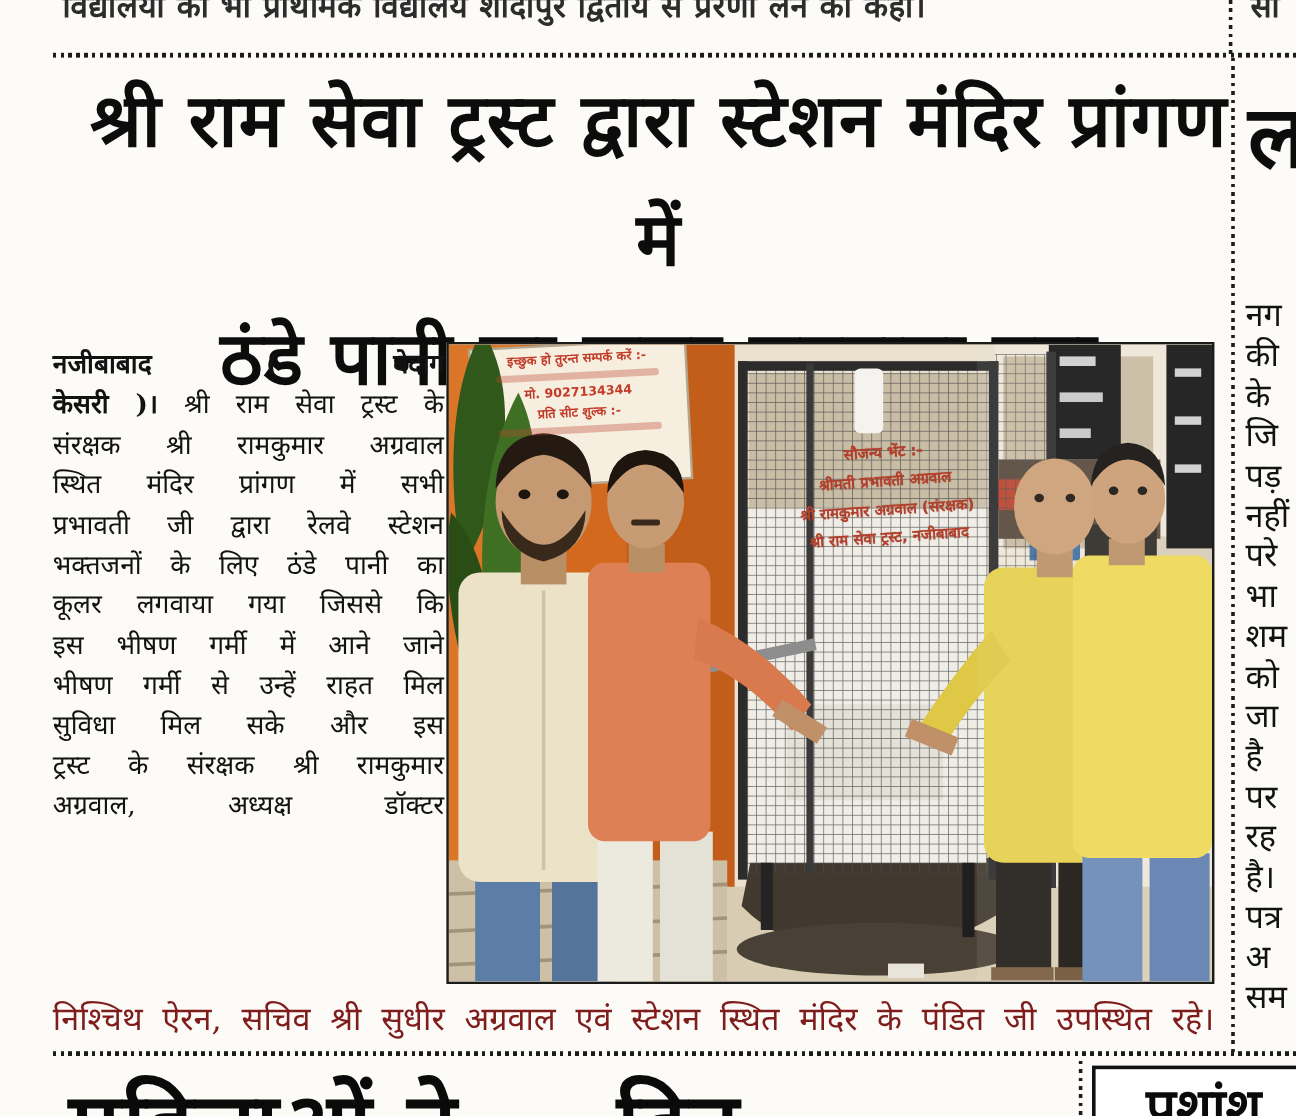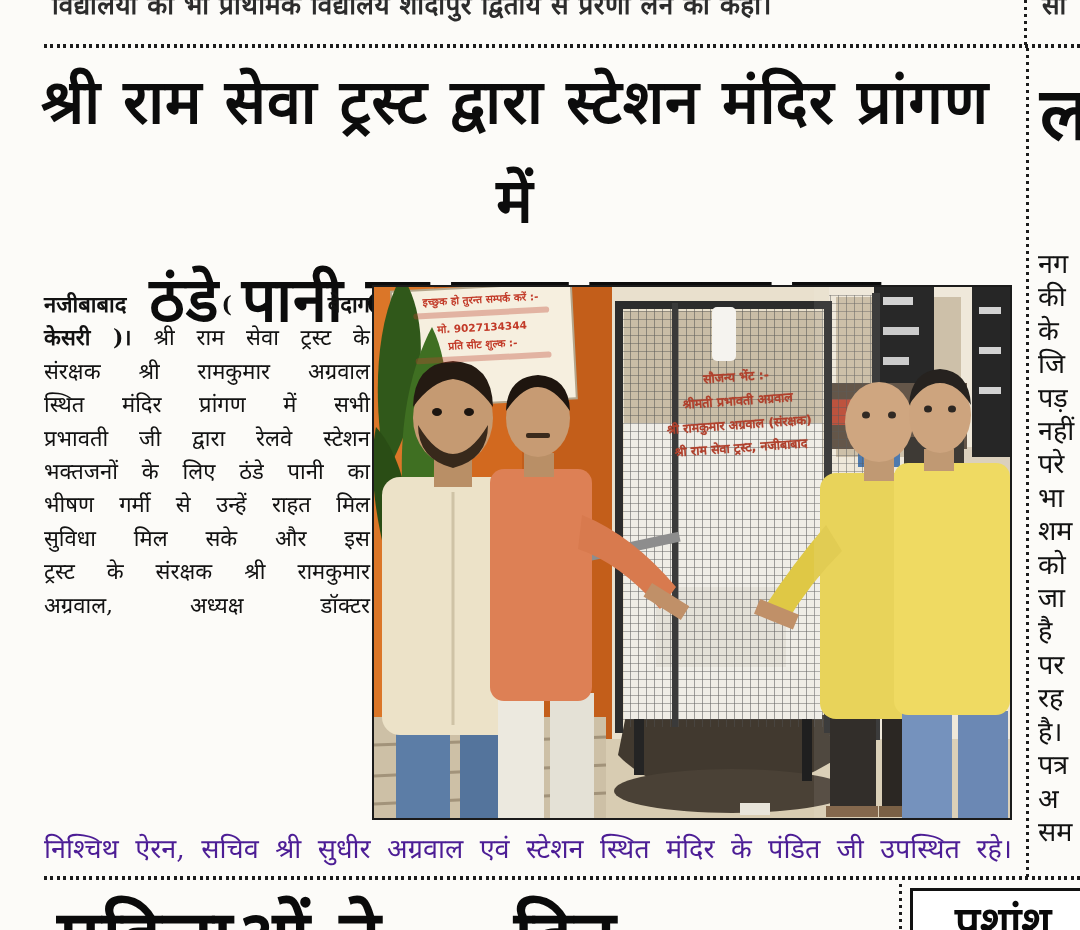--- a/index.html
+++ b/index.html
@@ -21,38 +21,38 @@
     font-size:26px;font-weight:700;color:#2c2c2c;
     white-space:nowrap;letter-spacing:.5px;
   }
   .top-right-frag{
     position:absolute;left:1042px;top:-14px;
     font-size:26px;font-weight:700;color:#2c2c2c;white-space:nowrap;
   }
 
   
   .headline{
-    position:absolute;left:26px;top:52px;width:978px;
+    position:absolute;left:60px;top:52px;width:978px;
     text-align:center;font-weight:700;color:#0c0c0c;
     font-size:61px;line-height:99px;letter-spacing:1px;
   }
 
   
   .bodycol{position:absolute;left:44px;top:288px;width:326px;}
   .bl{
     font-size:22px;line-height:33.4px;
     text-align:justify;text-align-last:justify;
     color:#121212;white-space:normal;
   }
   .bl .b{font-weight:700;}
 
   
   .closing-line{
     position:absolute;left:44px;top:829px;width:968px;
-    font-size:27px;color:#4c1d95;
+    font-size:27px;color:#7f1d1d;
     text-align:justify;text-align-last:justify;
   }
 
   
   .photo{
     position:absolute;left:372px;top:285px;width:640px;height:535px;
     border:2px solid #1b1b1b;box-sizing:border-box;
     background:#e6dcc8;overflow:hidden;
   }
   .photo svg{display:block;}
@@ -112,20 +112,22 @@
     <div>ठंडे पानी का कूलर लगवाया गया</div>
   </div>
 
   <div class="bodycol">
     <div class="bl"><span class="b">नजीबाबाद</span> <span class="b">( बेदाग</span></div>
     <div class="bl"><span class="b">केसरी )।</span> <span>श्री राम सेवा ट्रस्ट के</span></div>
     <div class="bl">संरक्षक श्री रामकुमार अग्रवाल</div>
     <div class="bl">स्थित मंदिर प्रांगण में सभी</div>
     <div class="bl">प्रभावती जी द्वारा रेलवे स्टेशन</div>
     <div class="bl">भक्तजनों के लिए ठंडे पानी का</div>
+    <div class="bl">कूलर लगवाया गया जिससे कि</div>
+    <div class="bl">इस भीषण गर्मी में आने जाने</div>
     <div class="bl">भीषण गर्मी से उन्हें राहत मिल</div>
     <div class="bl">सुविधा मिल सके और इस</div>
     <div class="bl">ट्रस्ट के संरक्षक श्री रामकुमार</div>
     <div class="bl">अग्रवाल, अध्यक्ष डॉक्टर</div>
   </div>
 
   <div class="closing-line">निश्चिथ ऐरन, सचिव श्री सुधीर अग्रवाल एवं स्टेशन स्थित मंदिर के पंडित जी उपस्थित रहे।</div>
 
   <div class="photo">
     <svg viewBox="0 0 636 531" width="636" height="531">

